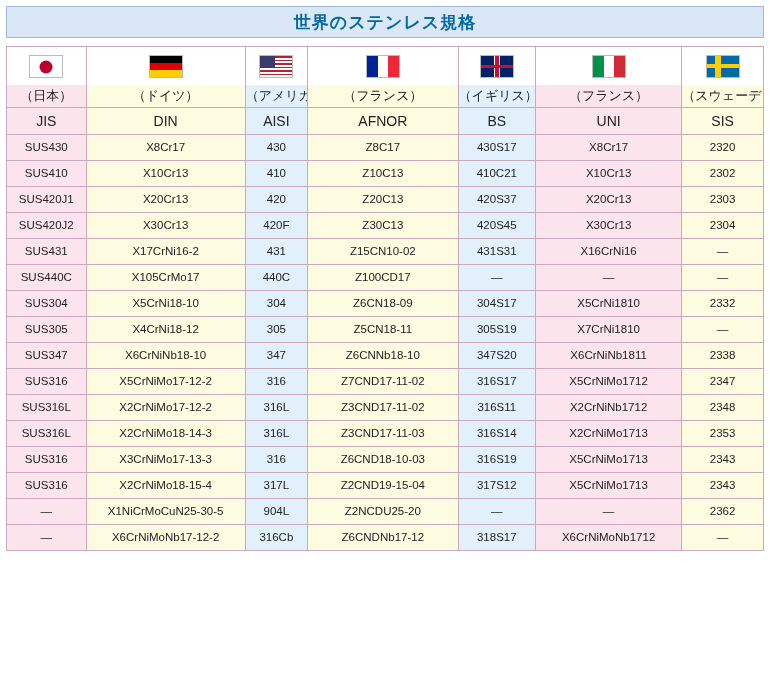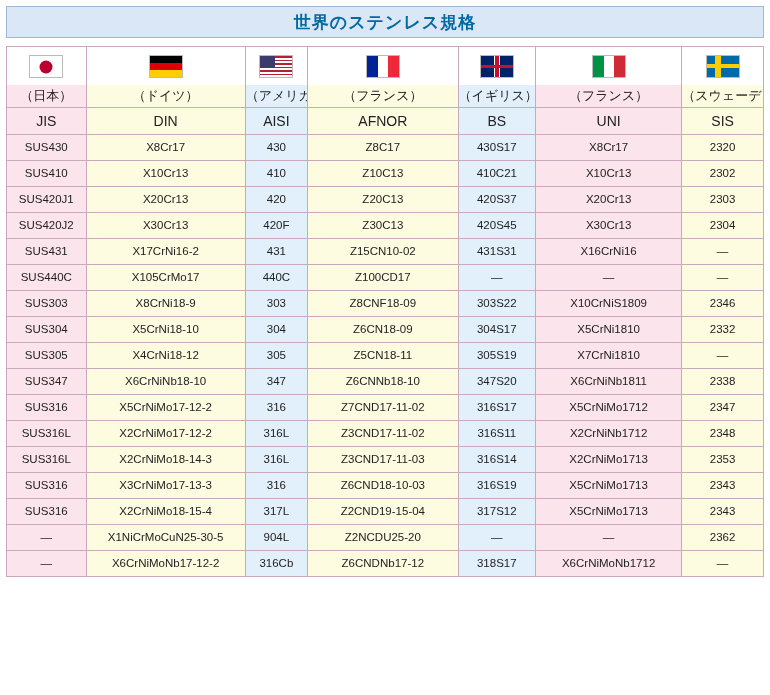--- a/index.html
+++ b/index.html
@@ -267,29 +267,20 @@
         <tr class="data-row">
           <td class="bg-pink">SUS440C</td>
           <td class="bg-cream">X105CrMo17</td>
           <td class="bg-blue">440C</td>
           <td class="bg-cream">Z100CD17</td>
           <td class="bg-blue">—</td>
           <td class="bg-pink">—</td>
           <td class="bg-cream">—</td>
         </tr>
         <tr class="data-row">
-          <td class="bg-pink">SUS303</td>
-          <td class="bg-cream">X8CrNi18-9</td>
-          <td class="bg-blue">303</td>
-          <td class="bg-cream">Z8CNF18-09</td>
-          <td class="bg-blue">303S22</td>
-          <td class="bg-pink">X10CrNiS1809</td>
-          <td class="bg-cream">2346</td>
-        </tr>
-        <tr class="data-row">
           <td class="bg-pink">SUS304</td>
           <td class="bg-cream">X5CrNi18-10</td>
           <td class="bg-blue">304</td>
           <td class="bg-cream">Z6CN18-09</td>
           <td class="bg-blue">304S17</td>
           <td class="bg-pink">X5CrNi1810</td>
           <td class="bg-cream">2332</td>
         </tr>
         <tr class="data-row">
           <td class="bg-pink">SUS305</td>

